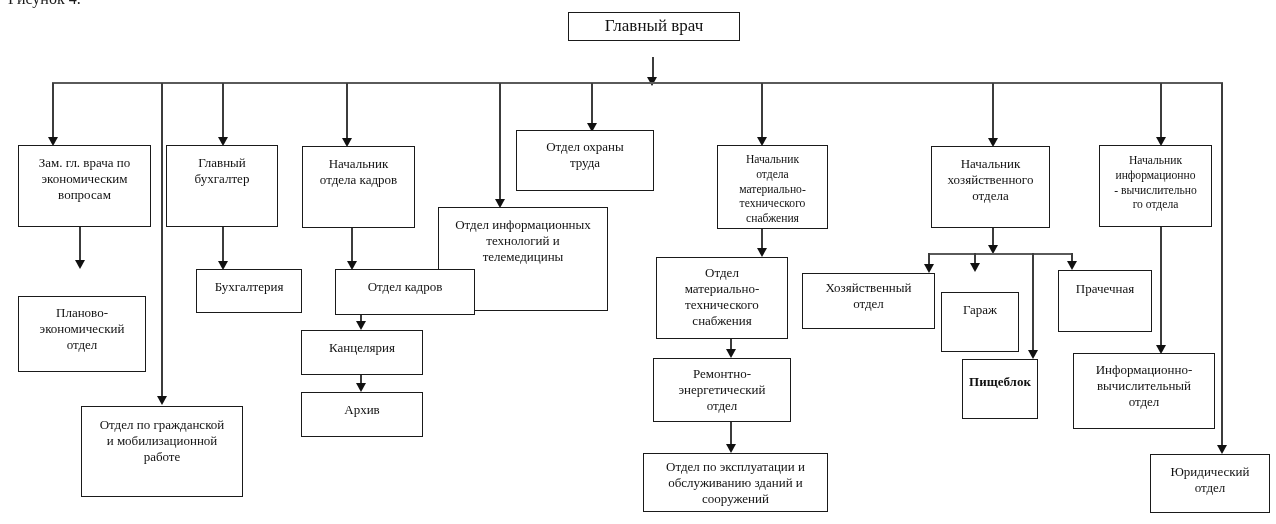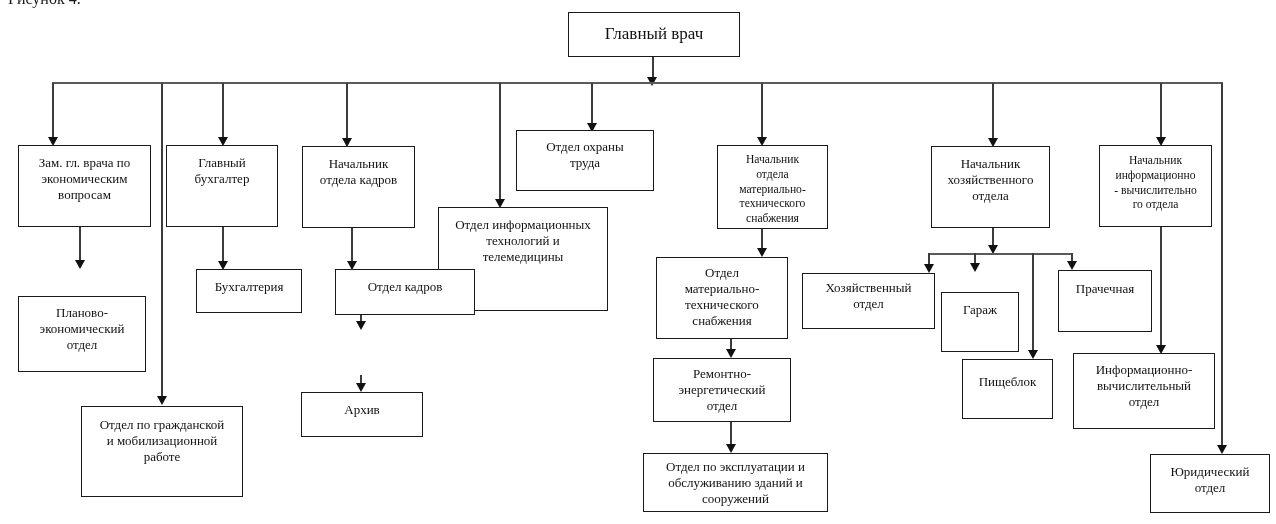--- a/index.html
+++ b/index.html
@@ -116,21 +116,21 @@
 
   <div class="vline" style="left:1032px;top:253px;height:98px;"></div>
   <div class="arrow" style="left:1028px;top:350px;"></div>
 
   <div class="vline" style="left:1071px;top:253px;height:9px;"></div>
   <div class="arrow" style="left:1067px;top:261px;"></div>
 
   <div class="vline" style="left:1160px;top:227px;height:118px;"></div>
   <div class="arrow" style="left:1156px;top:345px;"></div>
 
-  <div class="node big center" style="left:568px;top:12px;width:172px;height:45px;">Главный врач</div>
+  <div class="node big center" style="left:568px;top:12px;width:172px;height:29px;">Главный врач</div>
 
   <div class="node" style="left:18px;top:145px;width:133px;height:82px;padding-top:9px;">Зам. гл. врача по
 экономическим
 вопросам</div>
 
   <div class="node" style="left:166px;top:145px;width:112px;height:82px;padding-top:9px;">Главный
 бухгалтер</div>
 
   <div class="node" style="left:302px;top:146px;width:113px;height:82px;padding-top:9px;">Начальник
 отдела кадров</div>
@@ -158,20 +158,21 @@
 го отдела</div>
 
   <div class="node" style="left:18px;top:268px;width:128px;height:76px;padding-top:8px;margin-top:28px;">Планово-
 экономический
 отдел</div>
 
   <div class="node" style="left:172px;top:269px;width:106px;height:44px;padding-top:9px;margin-left:24px;">Бухгалтерия</div>
 
   <div class="node" style="left:295px;top:269px;width:140px;height:46px;padding-top:9px;margin-left:40px;">Отдел кадров</div>
 
+  <div class="node" style="left:301px;top:330px;width:122px;height:45px;padding-top:9px;">Канцелярия</div>
 
   <div class="node" style="left:301px;top:392px;width:122px;height:45px;padding-top:9px;">Архив</div>
 
   <div class="node" style="left:81px;top:406px;width:162px;height:91px;padding-top:10px;">Отдел по гражданской
 и мобилизационной
 работе</div>
 
   <div class="node" style="left:656px;top:257px;width:132px;height:82px;padding-top:7px;">Отдел
 материально-
 технического
@@ -185,21 +186,21 @@
 обслуживанию зданий и
 сооружений</div>
 
   <div class="node" style="left:802px;top:273px;width:133px;height:56px;">Хозяйственный
 отдел</div>
 
   <div class="node" style="left:941px;top:272px;width:78px;height:60px;padding-top:9px;margin-top:20px;">Гараж</div>
 
   <div class="node" style="left:1058px;top:270px;width:94px;height:62px;padding-top:10px;">Прачечная</div>
 
-  <div class="node" style="left:962px;top:359px;width:91px;height:60px;padding-top:14px;">Пищеблок</div>
+  <div class="node" style="left:962px;top:359px;width:76px;height:60px;padding-top:14px;font-weight:bold;">Пищеблок</div>
 
   <div class="node" style="left:1073px;top:353px;width:142px;height:76px;padding-top:8px;">Информационно-
 вычислительный
 отдел</div>
 
   <div class="node" style="left:1150px;top:454px;width:120px;height:59px;padding-top:9px;">Юридический
 отдел</div>
 
 </div>
 

